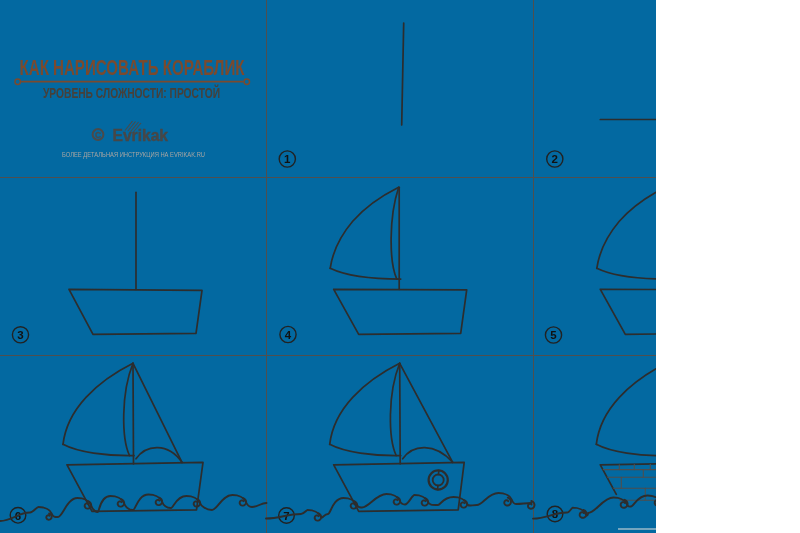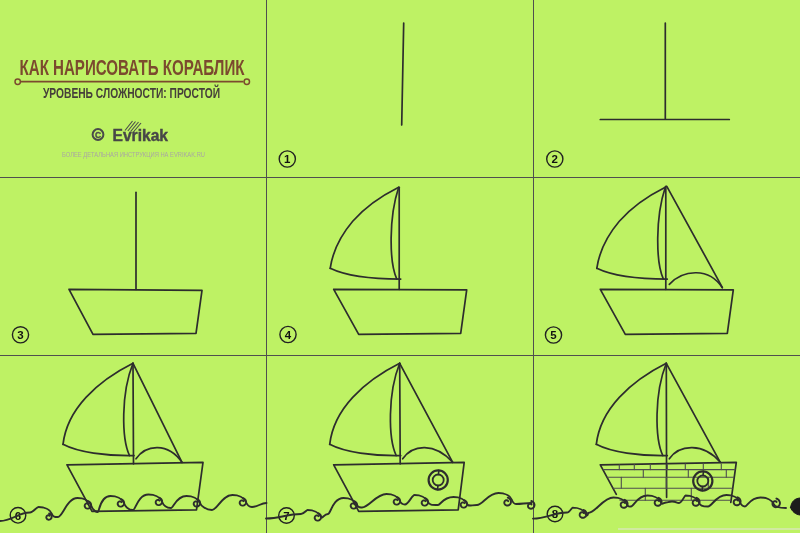--- a/index.html
+++ b/index.html
@@ -1,15 +1,15 @@
 <!DOCTYPE html>
 <html><head><meta charset="utf-8">
 <style>
 html,body{margin:0;padding:0;background:#fff}
-#page{position:relative;width:800px;height:533px;background:#bef264;overflow:hidden;font-family:"Liberation Sans",sans-serif}
+#page{position:relative;width:656px;height:533px;background:#0369a1;overflow:hidden;font-family:"Liberation Sans",sans-serif}
 </style></head>
 <body>
 <div id="page">
 <svg width="800" height="533" viewBox="0 0 800 533">
 <g font-family="Liberation Sans, sans-serif">
 <text x="19.5" y="75" font-size="21.5" font-weight="bold" fill="#7b4a2e" textLength="225" lengthAdjust="spacingAndGlyphs">КАК НАРИСОВАТЬ КОРАБЛИК</text>
 <line x1="21" y1="81.7" x2="243.5" y2="81.7" stroke="#7b4a2e" stroke-width="1.7"></line>
 <circle cx="17.7" cy="81.7" r="2.7" fill="none" stroke="#7b4a2e" stroke-width="1.5"></circle>
 <circle cx="246.8" cy="81.7" r="2.7" fill="none" stroke="#7b4a2e" stroke-width="1.5"></circle>
 <text x="43" y="98" font-size="15" font-weight="bold" fill="#46403a" textLength="177" lengthAdjust="spacingAndGlyphs">УРОВЕНЬ СЛОЖНОСТИ: ПРОСТОЙ</text>

